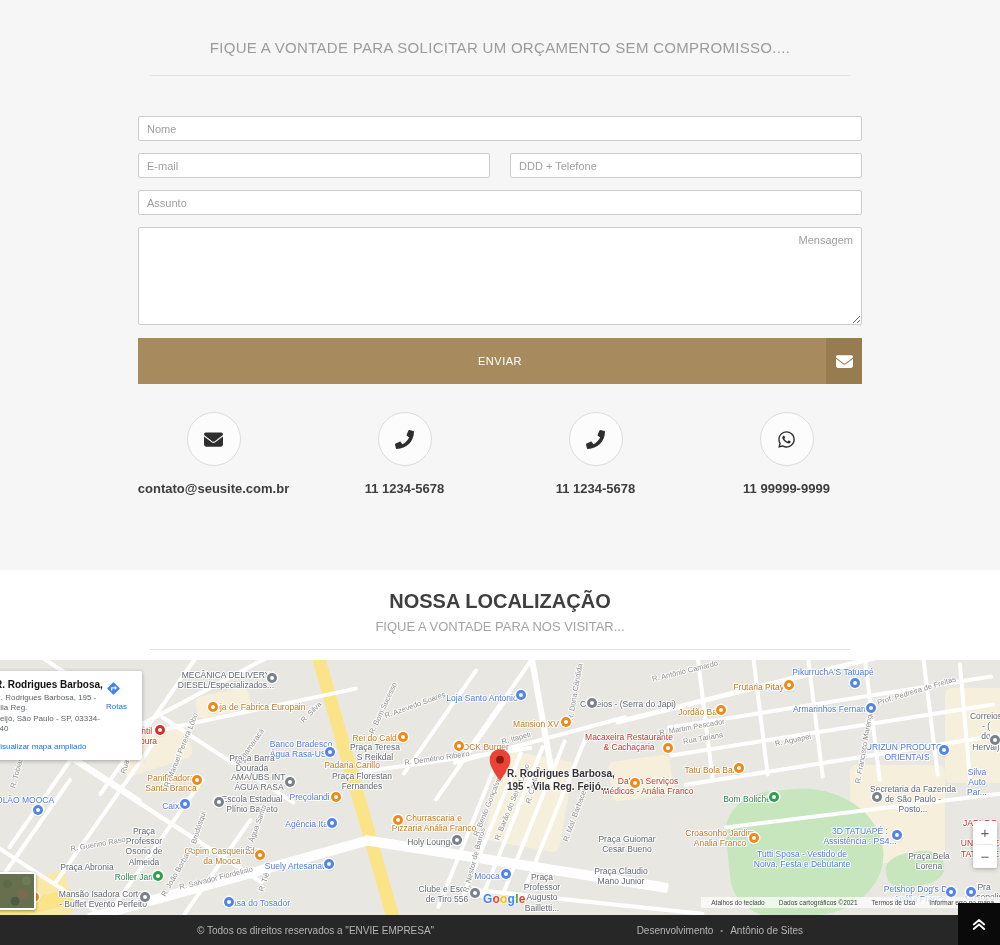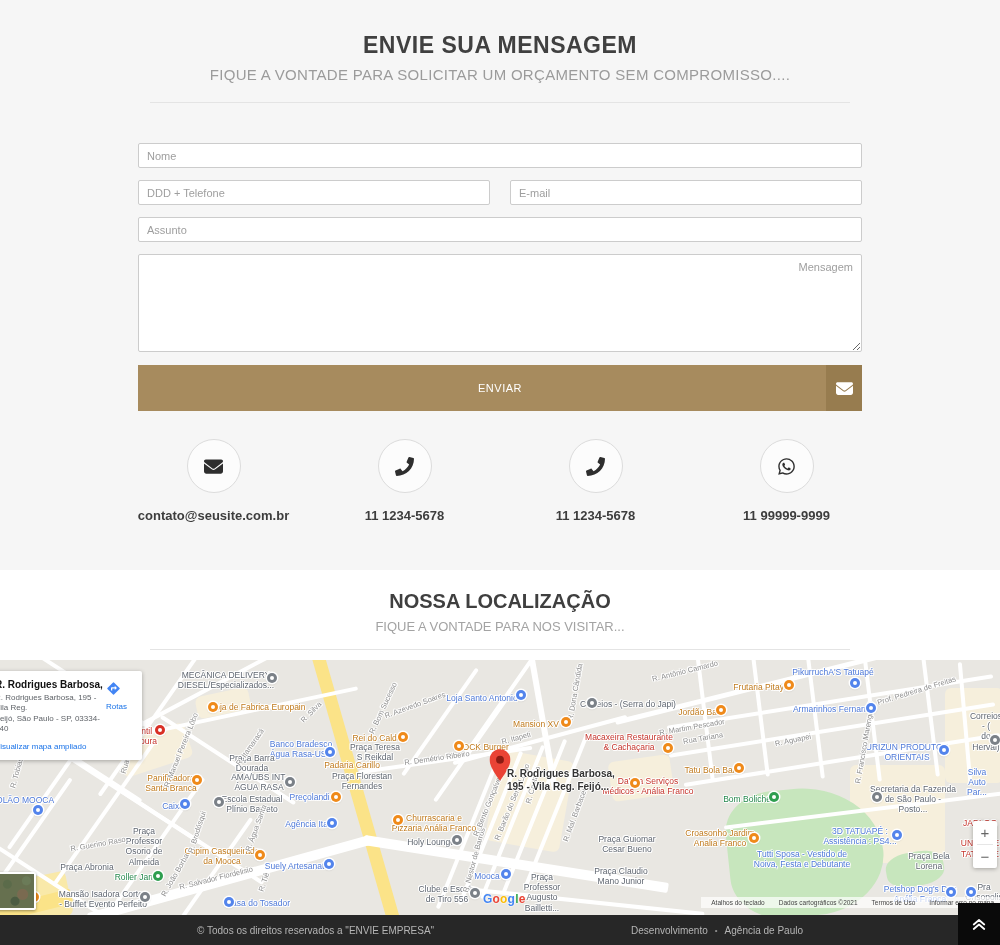--- a/index.html
+++ b/index.html
@@ -94,30 +94,29 @@
   .footer .right { display:flex; align-items:center; gap:7px; }
   .footer .dot { font-size:8px; color:#8f8f8f; }
 
   .scroll-top { position:absolute; right:0; bottom:0; width:42px; height:42px; background:#0a0a0a; border:none; cursor:pointer;
     display:flex; align-items:center; justify-content:center; }
 </style>
 </head>
 <body>
 
 <section class="sec-contact">
-  <h1 class="page-title">ENVIE SUA MENSAGEM</h1>
   <p class="page-sub">FIQUE A VONTADE PARA SOLICITAR UM ORÇAMENTO SEM COMPROMISSO....</p>
   <hr class="h-divider">
 
   <form class="form">
     <input type="text" placeholder="Nome" style="">
     <div class="gap"></div>
     <div class="row2">
+      <input type="text" placeholder="E-mail" style="">
       <input type="text" placeholder="DDD + Telefone" style="">
-      <input type="text" placeholder="E-mail" style="">
     </div>
     <div class="gap"></div>
     <input type="text" placeholder="Assunto" style="">
     <div class="gap"></div>
     <textarea placeholder="Mensagem" style=""></textarea>
     <button type="submit" class="submit-btn" id="send-btn" style="background: rgb(167, 139, 94);">
       <span>ENVIAR</span>
       <span class="submit-icon" id="send-icon-box" style="background: rgb(151, 124, 79);">
         <svg width="17" height="17" viewBox="0 0 512 512">
             <path fill="#fff" d="M48 64C21.5 64 0 85.5 0 112c0 15.1 7.1 29.3 19.2 38.4L236.8 313.6c11.4 8.5 27 8.5 38.4 0L492.8 150.4c12.1-9.1 19.2-23.3 19.2-38.4c0-26.5-21.5-48-48-48H48zM0 176V384c0 35.3 28.7 64 64 64H448c35.3 0 64-28.7 64-64V176L294.4 339.2c-22.8 17.1-54 17.1-76.8 0L0 176z"></path>
@@ -425,21 +424,21 @@
     <span>Termos de Uso</span>
     <span>Informar erro no mapa</span>
   </div>
 </div>
 
 <footer class="footer">
   <span>© Todos os direitos reservados a "ENVIE EMPRESA"</span>
   <span class="right">
     <a>Desenvolvimento</a>
     <span class="dot">•</span>
-    <a>Agência de Paulo</a>
+    <a>Antônio de Sites</a>
   </span>
 </footer>
 
 <button class="scroll-top">
   <span>
     <svg width="18" height="18" viewBox="0 0 24 24" fill="none" stroke="#fff" stroke-width="2.4" stroke-linecap="round" stroke-linejoin="round">
         <path d="M5 14l7-6 7 6"></path>
         <path d="M5 20l7-6 7 6"></path>
       </svg>
   </span>

